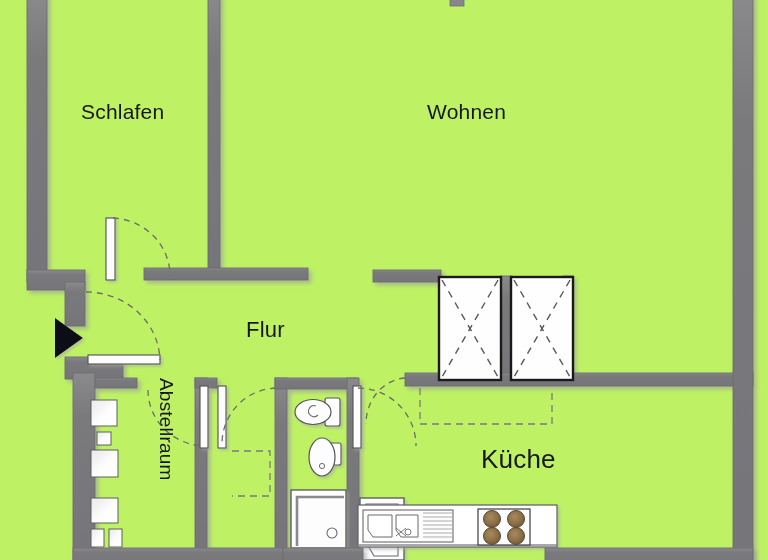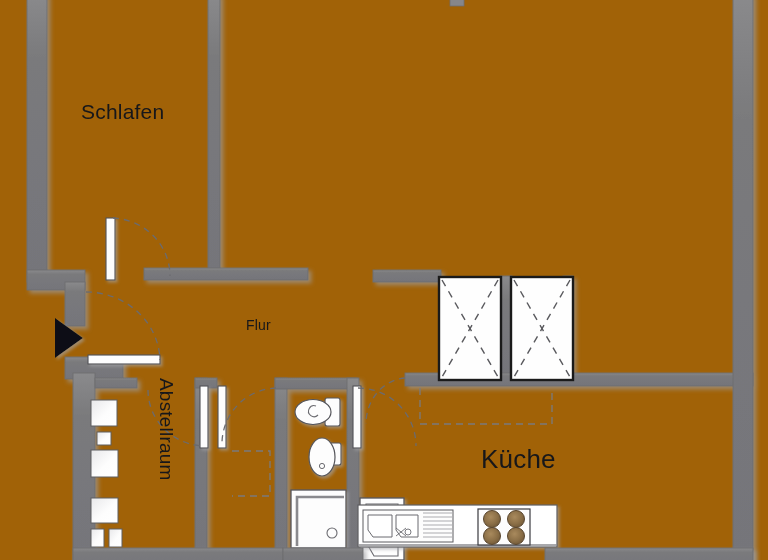--- a/index.html
+++ b/index.html
@@ -8,42 +8,42 @@
     padding: 0;
     background: #ffffff;
   }
   body {
     font-family: "Liberation Sans", sans-serif;
   }
   #plan-root {
     position: relative;
     width: 768px;
     height: 560px;
-    background: #a16207;
+    background: #bef264;
     overflow: hidden;
   }
   #plan-svg {
     position: absolute;
     top: 0; left: 0;
     width: 768px;
     height: 560px;
     display: block;
   }
   .room-label {
     position: absolute;
     color: #17171a;
     font-family: "Liberation Sans", sans-serif;
     font-weight: 400;
     white-space: nowrap;
     letter-spacing: 0.2px;
     user-select: none;
   }
   .lbl-schlafen { left: 81px;  top: 100px; font-size: 21px; }
   .lbl-wohnen   { left: 427px; top: 100px; font-size: 21px; }
-  .lbl-flur     { left: 246px; top: 317px; font-size: 14px; }
+  .lbl-flur     { left: 246px; top: 317px; font-size: 22px; }
   .lbl-kueche   { left: 481px; top: 444px; font-size: 26px; }
   .lbl-abstell  {
     left: 145px; top: 382px;
     font-size: 19px;
     transform: rotate(90deg);
     transform-origin: 18px 14px;
   }
 </style>
 </head>
 <body>
@@ -248,20 +248,21 @@
     </g>
 
     <g>
       <rect x="450" y="-2" width="14" height="8" fill="#86868a" stroke="#6e6e70" stroke-width="0.8"></rect>
     </g>
 
   </svg>
 
   <div class="room-label lbl-schlafen">Schlafen</div>
 
+  <div class="room-label lbl-wohnen">Wohnen</div>
 
   <div class="room-label lbl-flur">Flur</div>
 
   <div class="room-label lbl-kueche">Küche</div>
 
   <div class="room-label lbl-abstell">Abstellraum</div>
 
 </div>
 
 </body></html>

